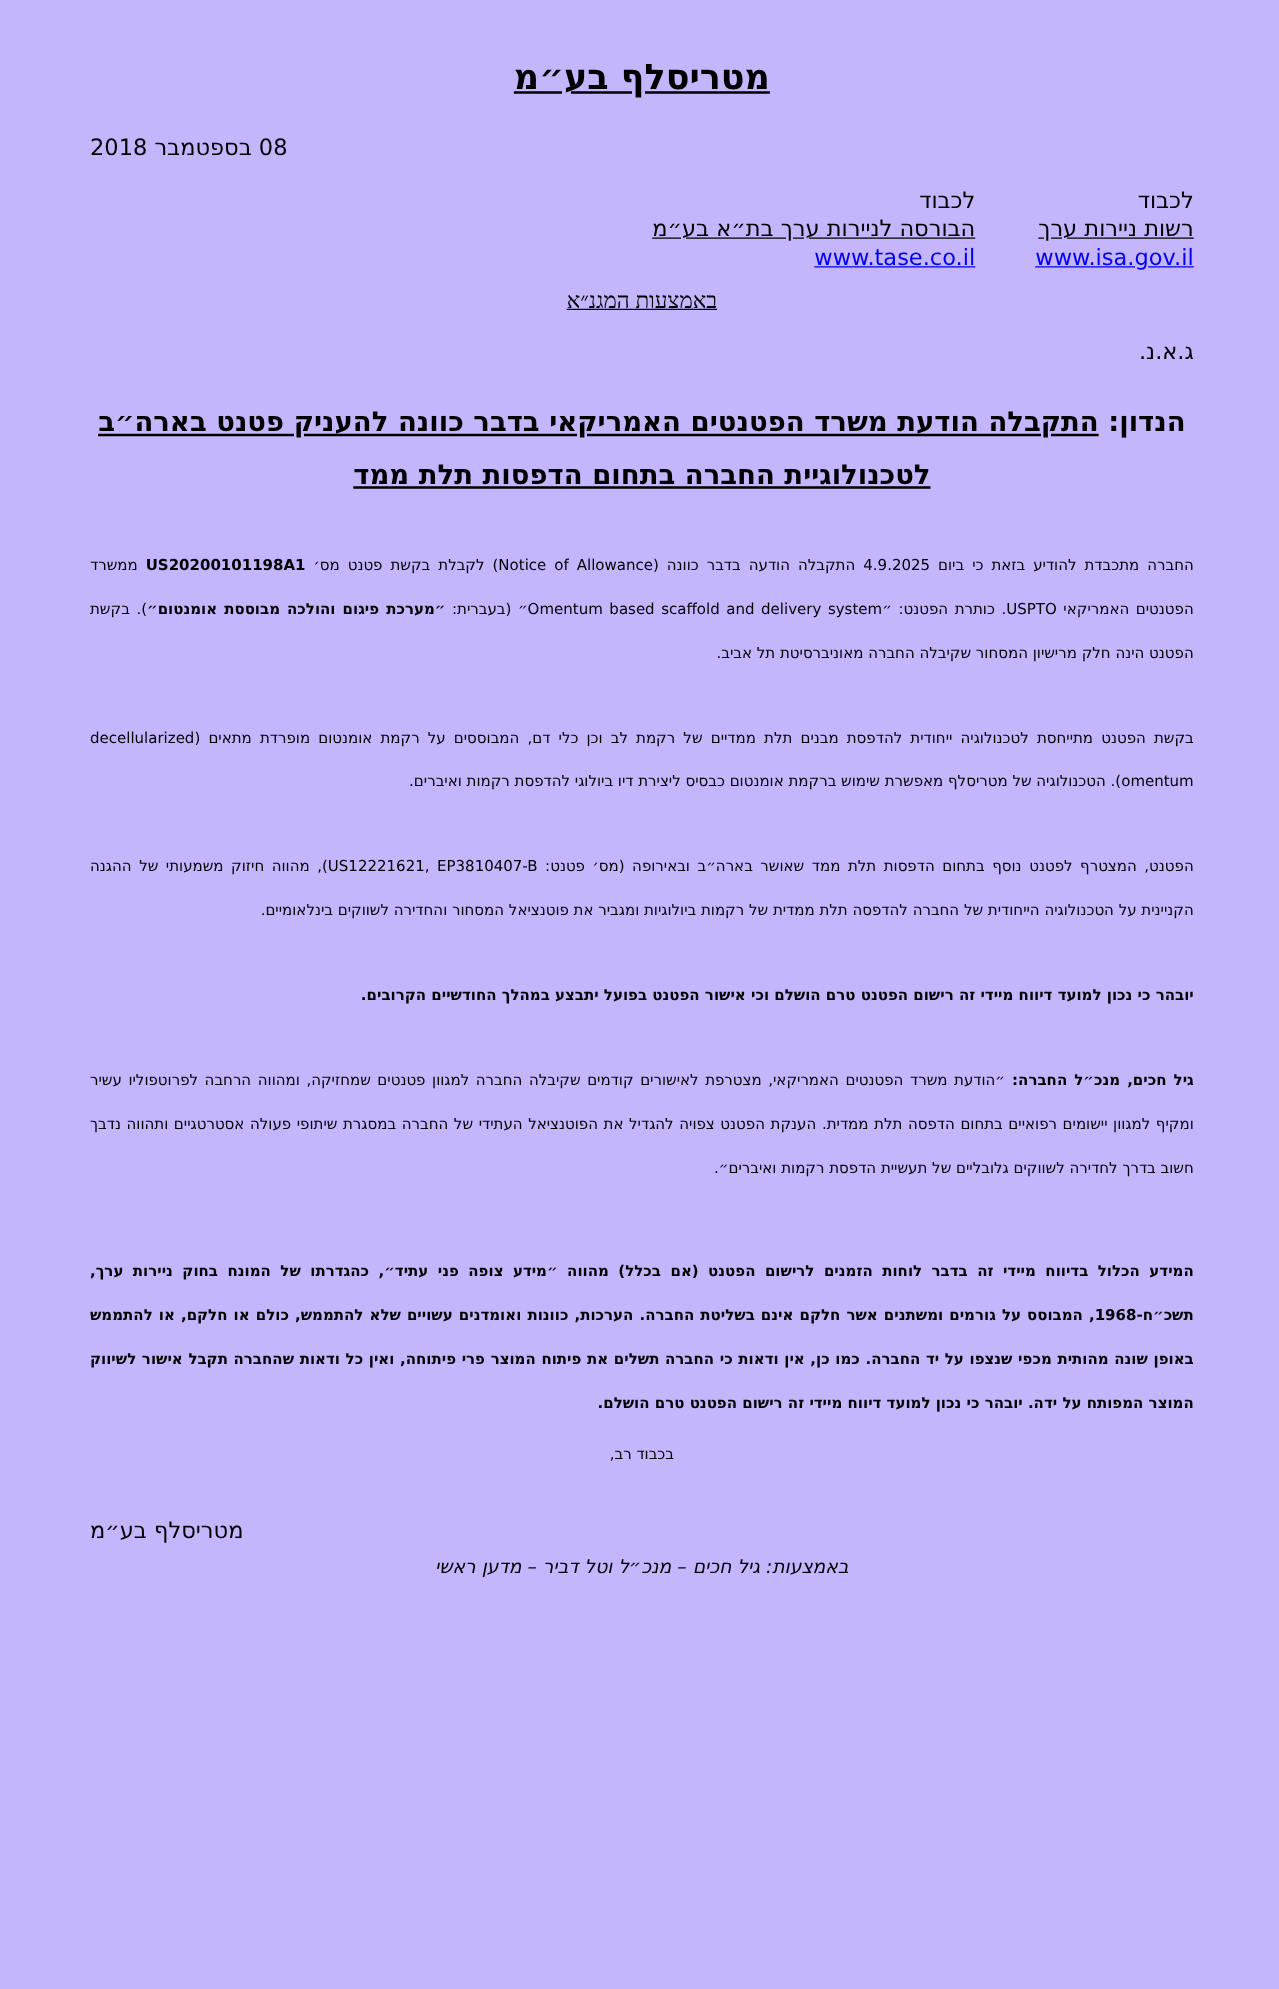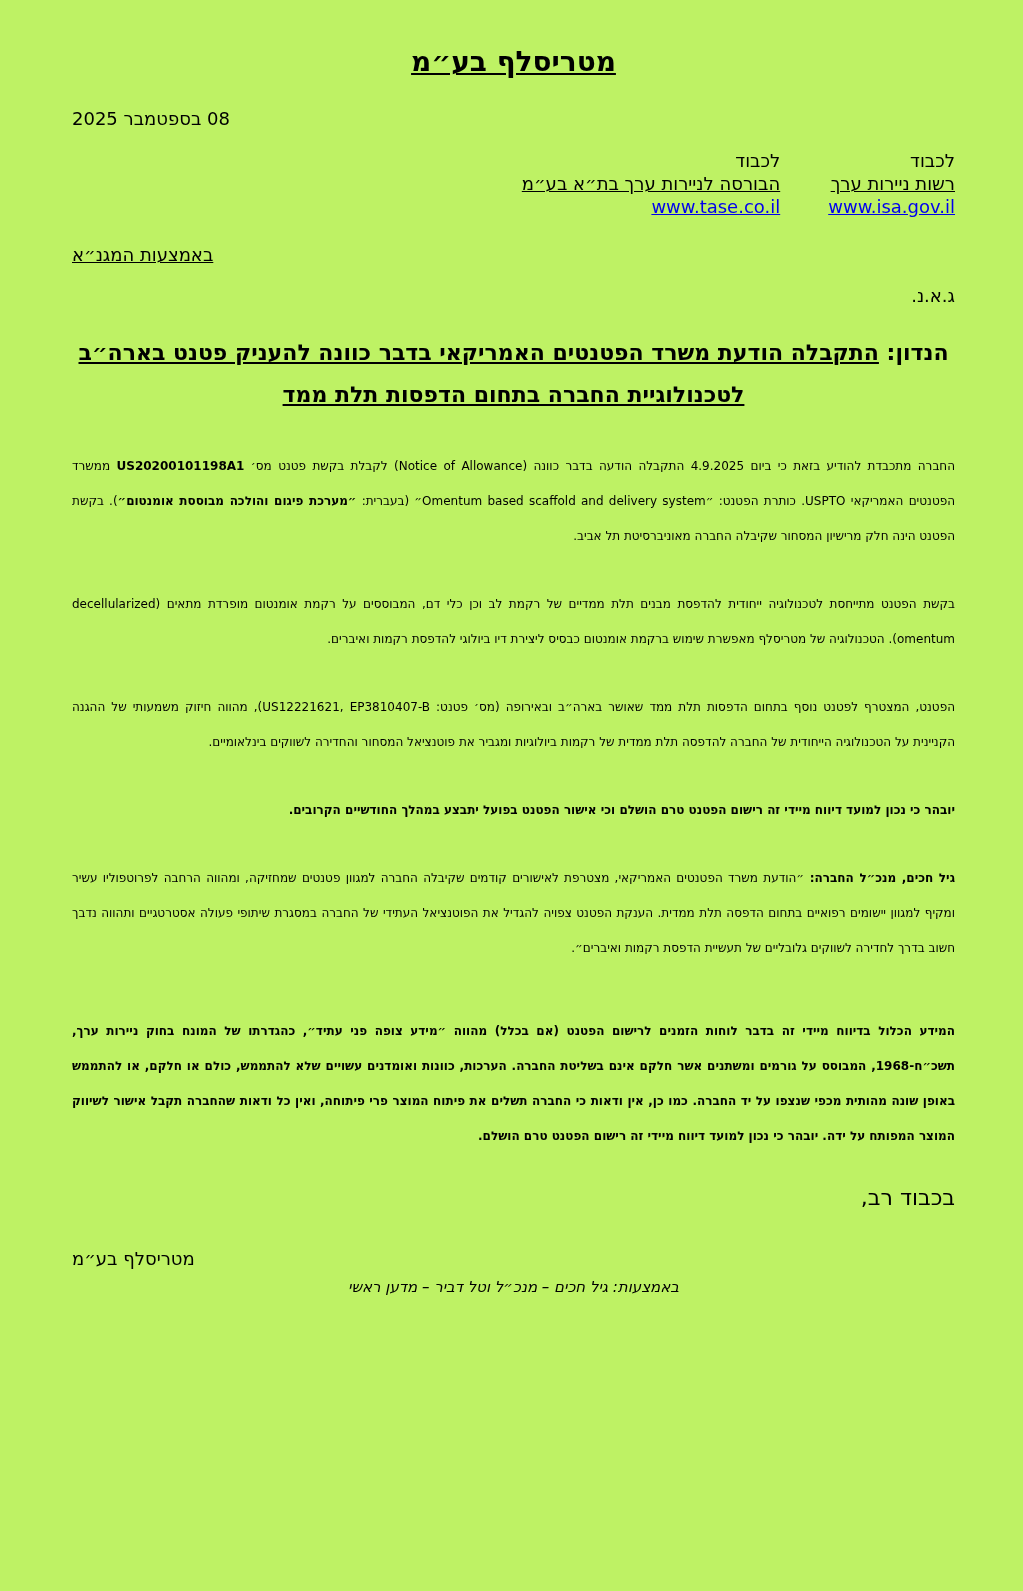--- a/index.html
+++ b/index.html
@@ -1,47 +1,47 @@
 <!DOCTYPE html>
 <html lang="he" style="--link: #0000EE;"><head>
 <meta charset="utf-8">
 <title>Document</title>
 <style>
   html,body{margin:0;padding:0;background:#ffffff;}
   .page{
-    width:1023px;height:1591px;box-sizing:border-box;background:#bef264;
+    width:1023px;height:1591px;box-sizing:border-box;background:#c4b5fd;
     padding:44px 68px 0 72px;direction:rtl;color:#000;
     font-family:"DejaVu Sans",sans-serif;overflow:hidden;
   }
   .title{margin:0;text-align:center;font-size:28px;font-weight:bold;text-decoration:underline;line-height:36px;}
   .alias{text-align:center;font-size:14px;margin-top:3px;}
   .date{font-size:18px;text-align:left;margin-top:28px;}
   .recipients{display:flex;gap:48px;margin-top:20px;font-size:18px;line-height:23px;justify-content:flex-start;}
   .recipient{text-align:right;}
   .recipient .name{text-decoration:underline;}
   .recipient .link{display:block;color:var(--link,#0000EE);text-decoration:underline;cursor:pointer;direction:ltr;text-align:right;}
-  .via{font-size:18px;text-align:left;text-decoration:underline;margin-top:26px;}
+  .via{font-size:18px;text-align:center;text-decoration:underline;margin-top:12px;font-family:Liberation Serif, serif;}
   .greeting{font-size:18px;margin-top:20px;}
   .subject{font-size:22px;font-weight:bold;text-align:center;line-height:42px;margin-top:26px;}
   .para{font-size:12px;line-height:35px;text-align:justify;margin:33px 0 0 0;}
   .para.mt-lg{margin-top:48px;}
   .b{font-weight:bold;}
   .u{text-decoration:underline;}
-  .regards{font-size:22px;text-align:right;margin-top:32px;line-height:23px;}
+  .regards{font-size:12px;text-align:center;margin-top:12px;line-height:23px;}
   .sign-company{font-size:18px;text-align:left;margin-top:38px;line-height:23px;}
   .sign-via{font-size:15px;text-align:center;margin-top:6px;line-height:22px;font-style:italic;}
 </style>
 </head>
 <body>
 
 <div class="page">
 
   <h1 class="title">מטריסלף בע״מ</h1>
 
-  <div class="date">08 בספטמבר 2025</div>
+  <div class="date">08 בספטמבר 2018</div>
 
   <div class="recipients">
     <div class="recipient">
       <div>לכבוד</div>
       <div class="name">רשות ניירות ערך</div>
       <a class="link">www.isa.gov.il</a>
     </div>
     <div class="recipient">
       <div>לכבוד</div>
       <div class="name">הבורסה לניירות ערך בת״א בע״מ</div>

